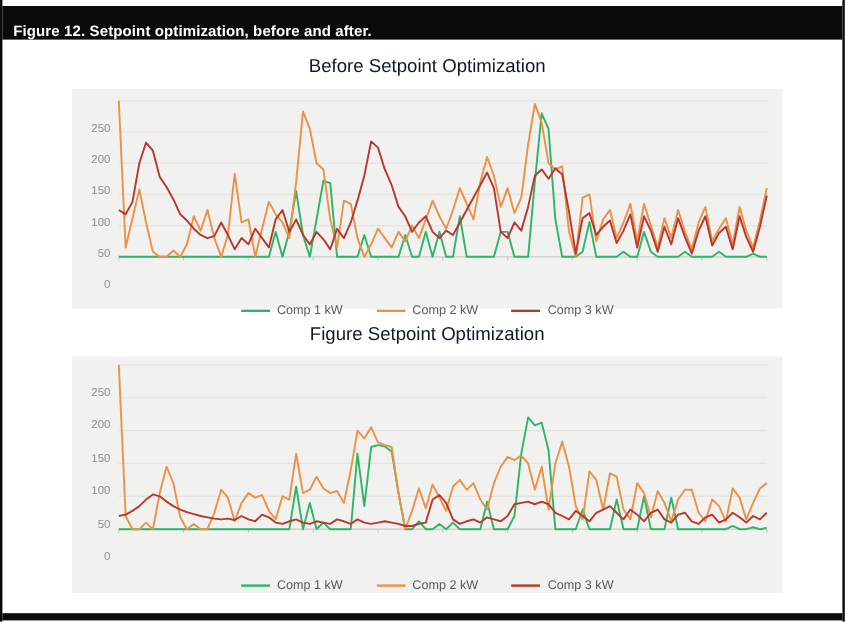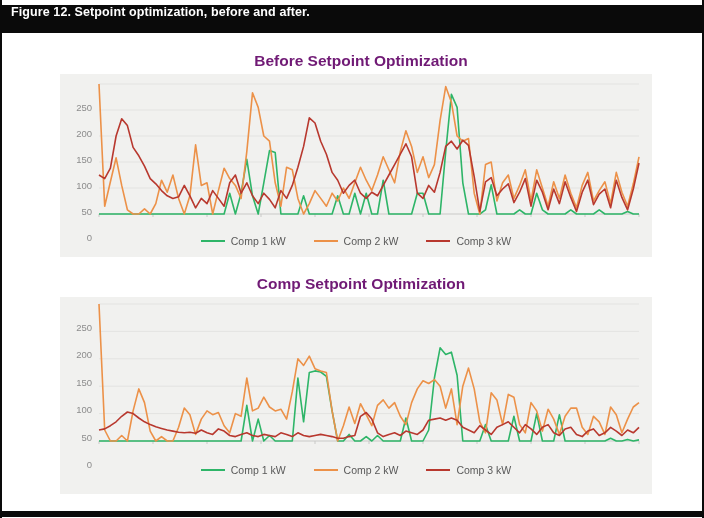--- a/index.html
+++ b/index.html
@@ -3,48 +3,48 @@
 <meta charset="utf-8">
 <style>
   html,body{margin:0;padding:0;}
   body{
     width:704px;height:518px;position:relative;background:#ffffff;
     font-family:"Liberation Sans", sans-serif;overflow:hidden;
   }
   .page{position:absolute;inset:0;border-left:2px solid #0a0a0a;border-right:2px solid #0a0a0a;background:#fff;}
   .caption-bar{
     position:absolute;top:5px;left:0;right:0;height:28px;background:#0a0a0a;
-    color:#ffffff;display:flex;align-items:flex-start;padding-left:9px;
+    color:#ffffff;display:flex;align-items:flex-end;padding-left:9px;
     font-size:12.5px;font-weight:bold;letter-spacing:.1px;
   }
   .bottom-bar{position:absolute;left:0;right:0;bottom:1px;height:6px;background:#0a0a0a;}
   .chart-title{
-    position:absolute;left:58px;width:592px;margin:5px;text-align:center;
-    font-size:15.5px;font-weight:bold;color:#701a75;
+    position:absolute;left:58px;width:592px;margin:0;text-align:center;
+    font-size:15.5px;font-weight:normal;color:#0f172a;
   }
   .title-a{top:47px;}
   .title-b{top:270px;}
   .panel{position:absolute;left:58px;width:592px;background:#f1f1ef;}
   .panel-a{top:74px;height:183px;}
   .panel-b{top:297px;height:197px;}
   .plot{position:absolute;left:39px;overflow:visible;display:block;}
   .panel-a .plot{top:6px;}
   .panel-b .plot{top:3px;}
   .yaxis{position:absolute;inset:0;pointer-events:none;}
   .ylab{
     position:absolute;left:0;width:32px;height:12px;line-height:12px;
     text-align:right;font-size:9.5px;color:#8c8c8c;margin-top:24px;
   }
   .legend{
     position:absolute;left:0;width:100%;display:flex;justify-content:center;
     align-items:center;gap:28px;font-size:10.5px;color:#595959;
   }
   .panel-a .legend{top:161px;}
   .panel-b .legend{top:167px;}
-  .lg-item{display:inline-flex;align-items:center;}
+  .lg-item{display:inline-flex;align-items:center;margin-top:18px;}
   .lg-line{display:inline-block;width:24px;height:2px;margin-right:6px;}
 </style>
 </head>
 <body>
 
 <div class="page">
   <header class="caption-bar">
     <span>Figure 12. Setpoint optimization, before and after.</span>
   </header>
 
@@ -89,21 +89,21 @@
           <span class="lg-line" style="background: rgb(236, 145, 72);"></span>
           <span class="lg-label">Comp 2 kW</span>
         </span>
         <span class="lg-item">
           <span class="lg-line" style="background: rgb(184, 56, 46);"></span>
           <span class="lg-label">Comp 3 kW</span>
         </span>
       </div>
   </section>
 
-  <h2 class="chart-title title-b">Comp Setpoint Optimization</h2>
+  <h2 class="chart-title title-b">Figure Setpoint Optimization</h2>
   <section class="panel panel-b">
     <div class="yaxis">
         <div class="ylab" style="top: 138px;">0</div>
         <div class="ylab" style="top: 110.6px;">50</div>
         <div class="ylab" style="top: 83.2px;">100</div>
         <div class="ylab" style="top: 55.8px;">150</div>
         <div class="ylab" style="top: 28.4px;">200</div>
         <div class="ylab" style="top: 1px;">250</div>
       </div>
     <svg class="plot" xmlns="http://www.w3.org/2000/svg" viewBox="0 0 540 146" width="540" height="146">

